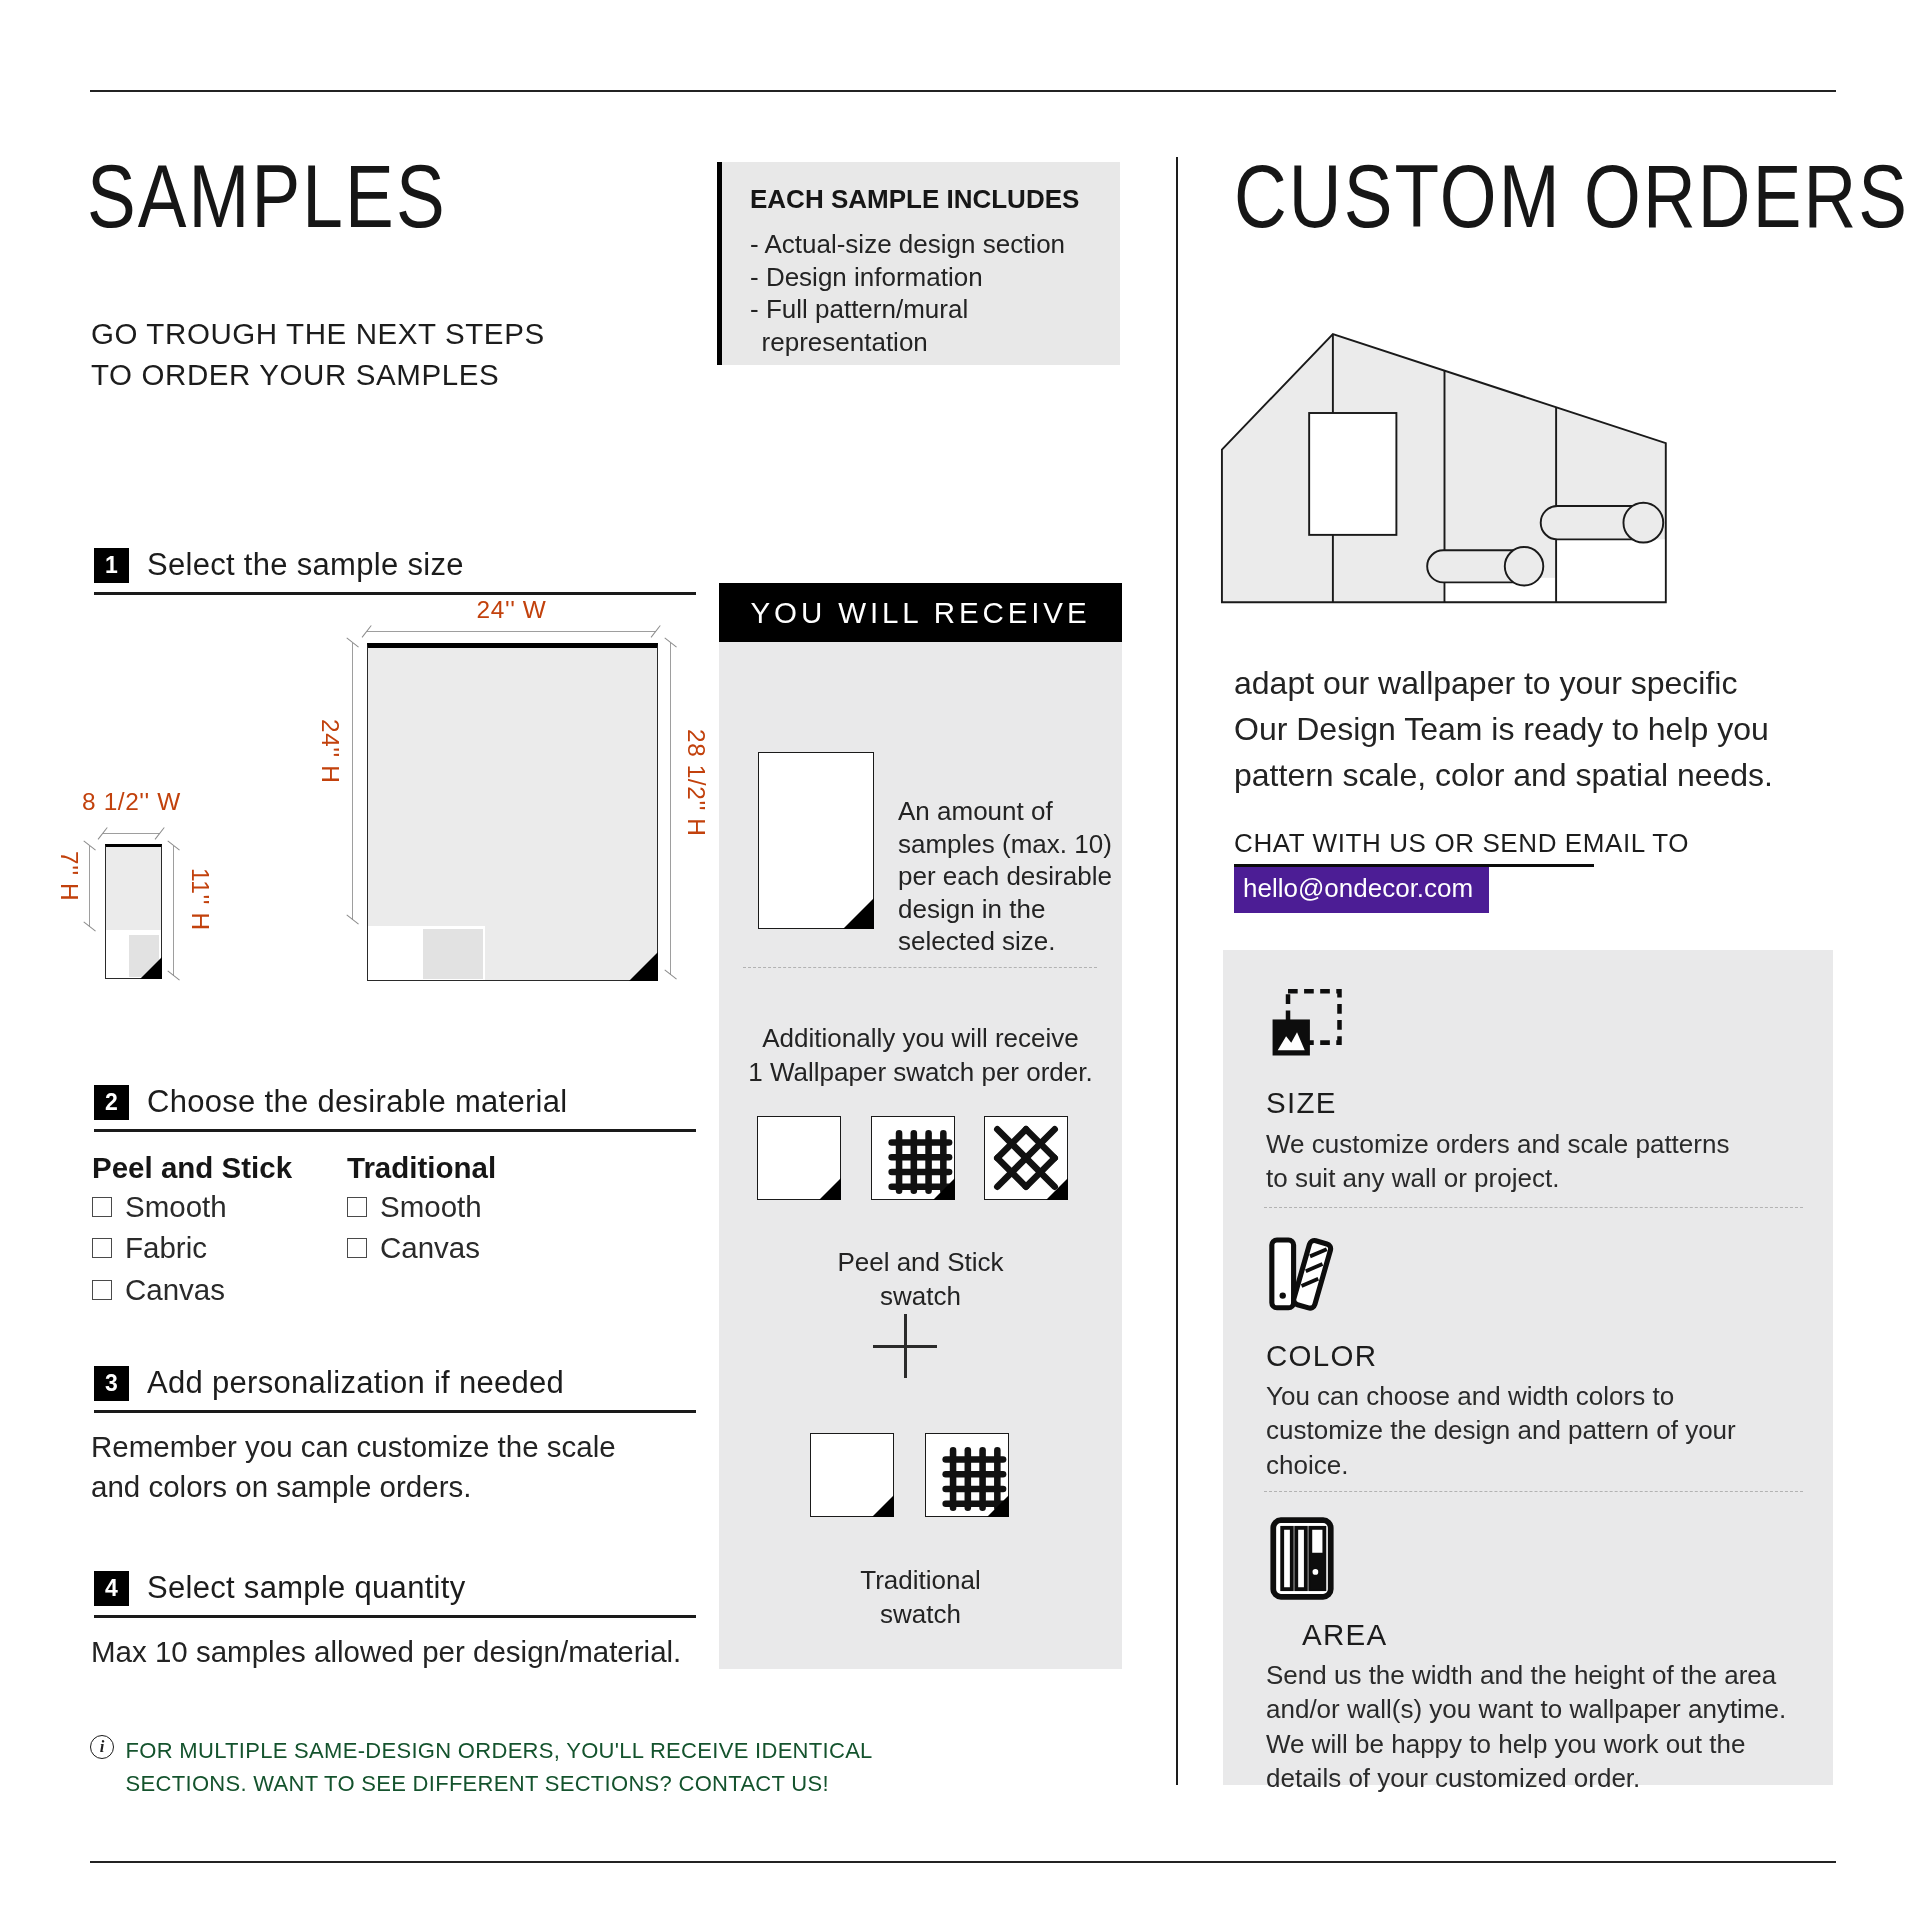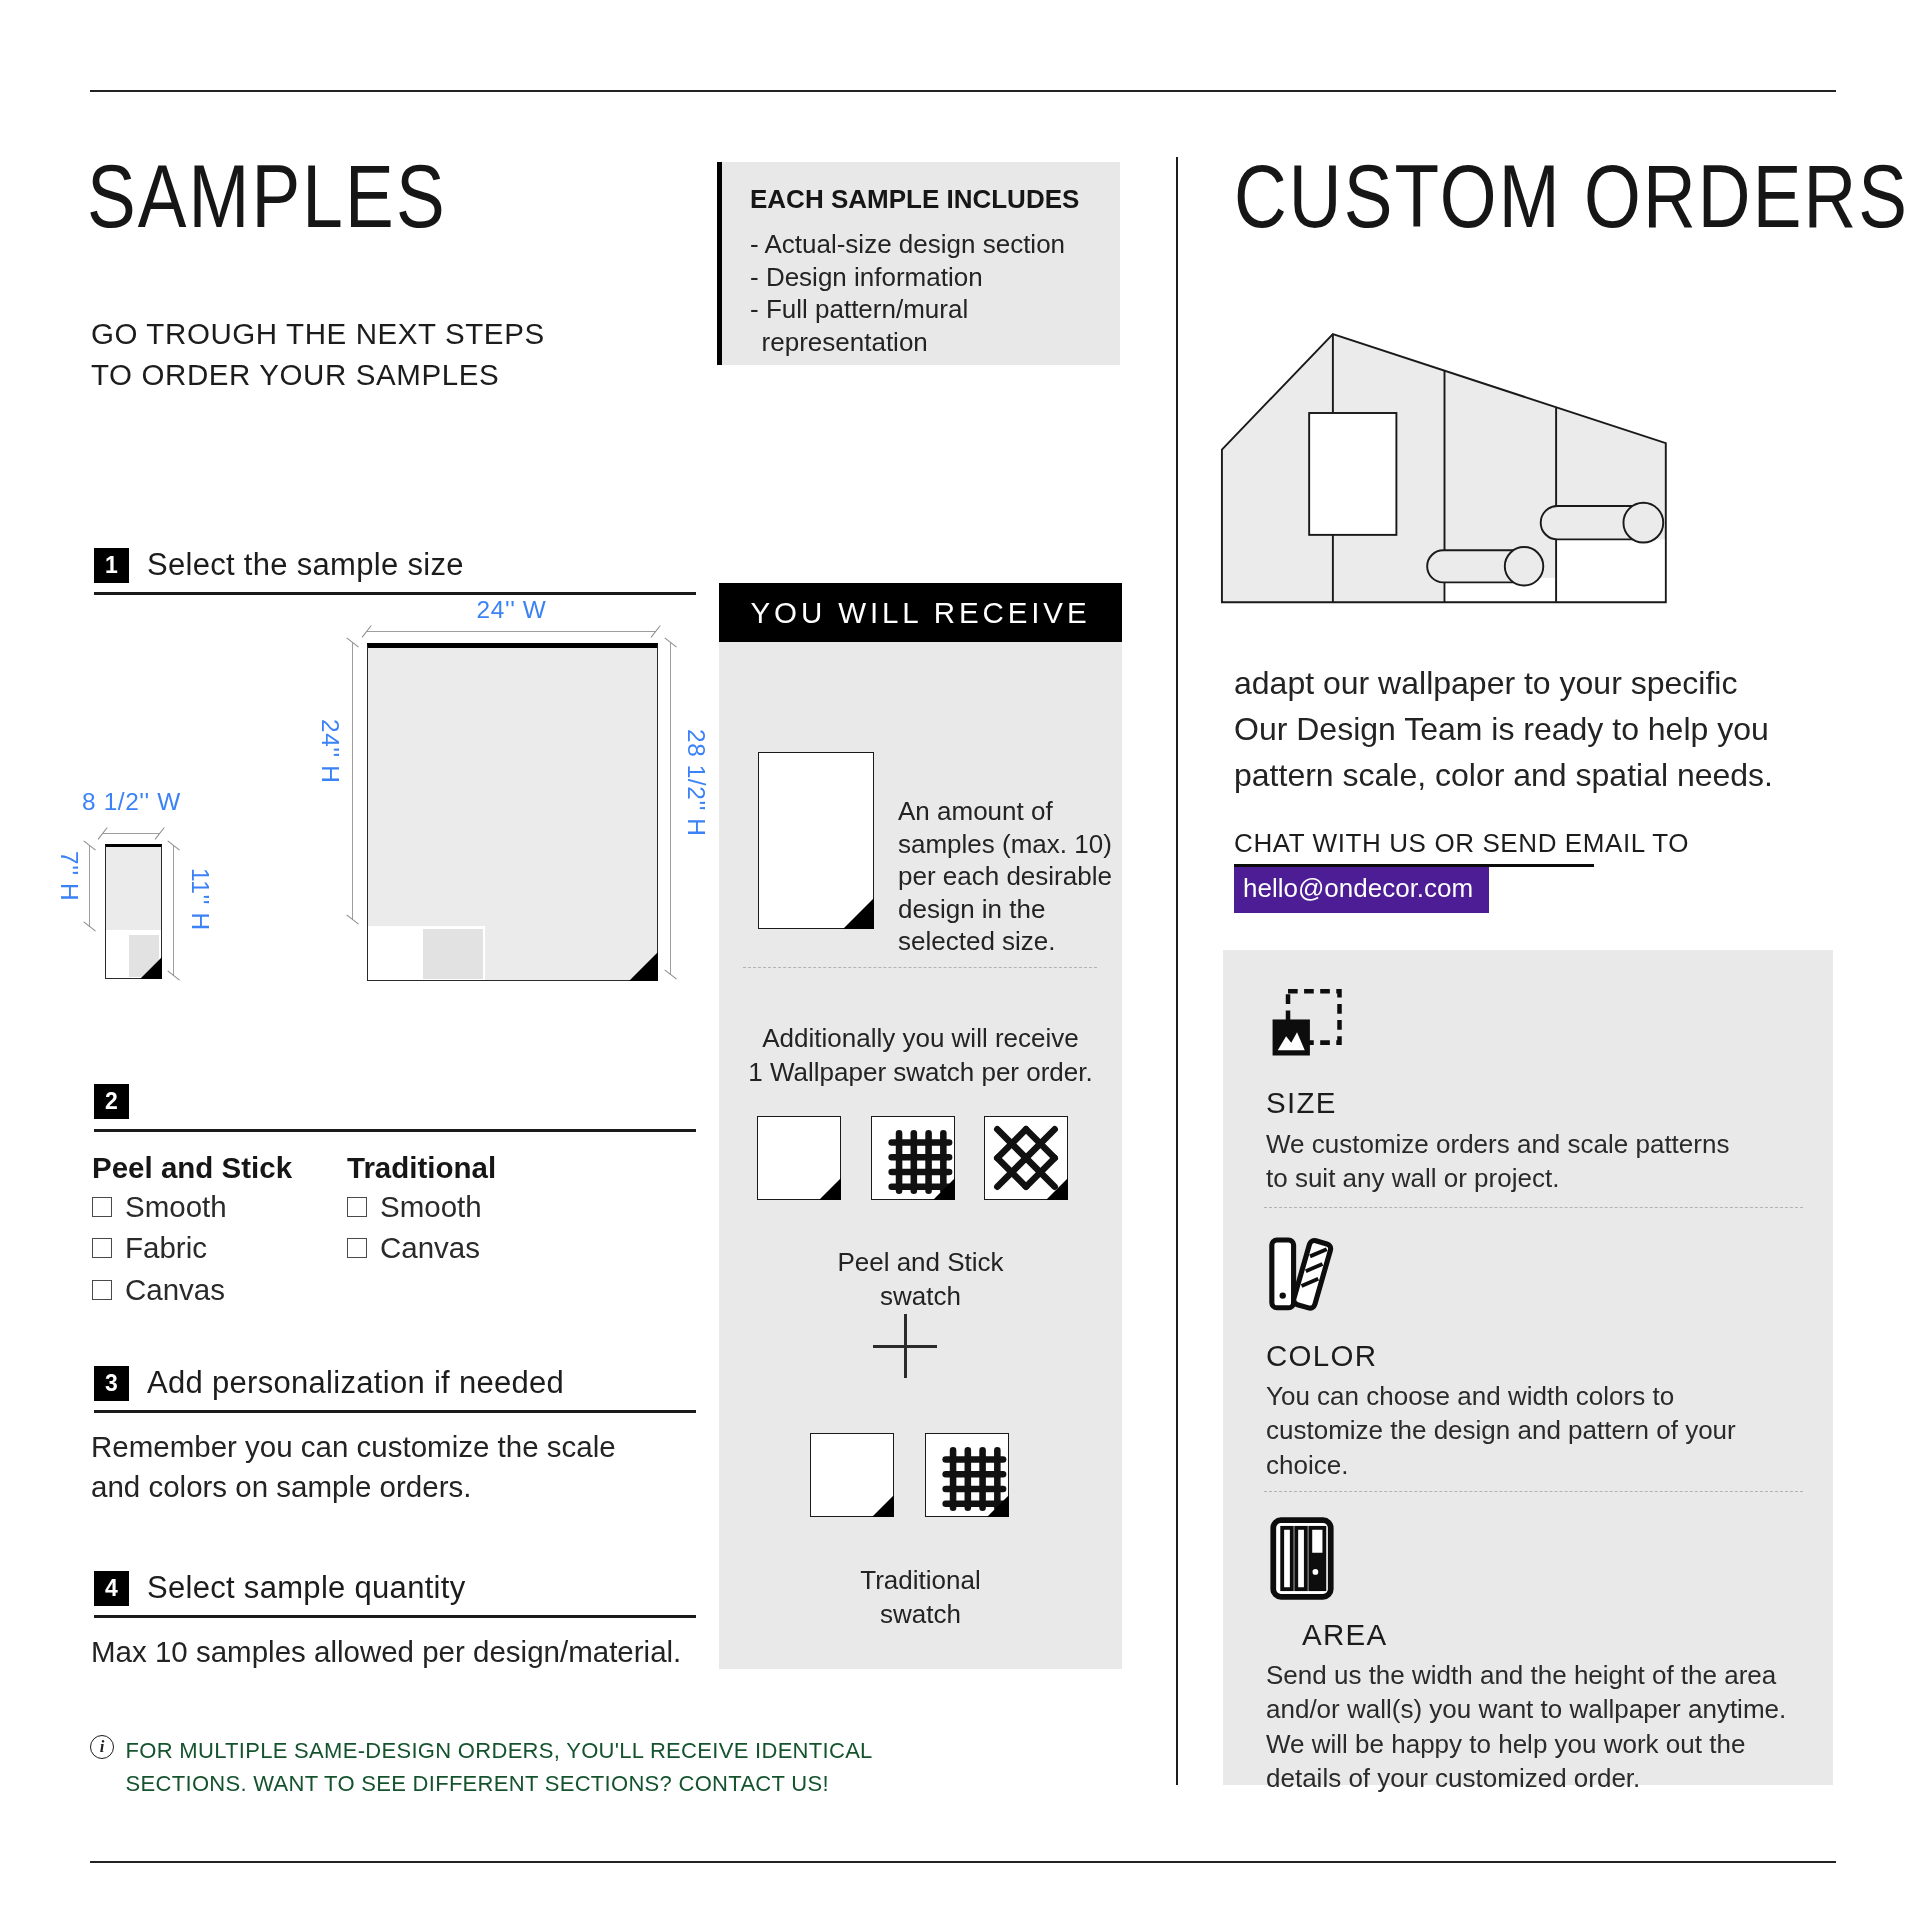--- a/index.html
+++ b/index.html
@@ -24,21 +24,21 @@
          background:#000;color:#fff;font-size:23px;font-weight:700;}
   .step-label{font-size:31px;color:#1c1c1c;letter-spacing:0.3px;}
   .steprule{position:absolute;left:94px;width:602px;height:2.6px;background:#1a1a1a;}
 
   
   .samplebox{position:absolute;background:#ebebeb;border:1.9px solid #2a2a2a;}
   .samplebox .notch{position:absolute;background:#fff;}
   .samplebox .inner{position:absolute;background:#e2e2e2;}
   .fold::after{content:"";position:absolute;right:-1.3px;bottom:-1.3px;width:0;height:0;
                border-bottom:var(--fold,28px) solid #000;border-left:var(--fold,28px) solid transparent;}
-  .dimlabel{position:absolute;color:#3b82f6;font-size:24.4px;letter-spacing:0.6px;}
+  .dimlabel{position:absolute;color:#c2410c;font-size:24.4px;letter-spacing:0.6px;}
   .vtext{writing-mode:vertical-rl;}
   .dimh{position:absolute;height:1.3px;background:#9e9e9e;}
   .dimh::before,.dimh::after{content:"";position:absolute;top:-7px;width:1.3px;height:15.4px;background:#8a8a8a;transform:rotate(38deg);}
   .dimh::before{left:-0.6px}.dimh::after{right:-0.6px}
   .dimv{position:absolute;width:1.3px;background:#9e9e9e;}
   .dimv::before,.dimv::after{content:"";position:absolute;left:-7px;width:15.4px;height:1.3px;background:#8a8a8a;transform:rotate(38deg);}
   .dimv::before{top:-0.6px}.dimv::after{bottom:-0.6px}
 
   
   .mat-h{position:absolute;font-size:29.5px;font-weight:700;color:#161616;}
@@ -125,20 +125,21 @@
   <div class="dimv" style="left:173px;top:846px;height:130px;"></div>
   <div class="dimlabel vtext" style="left:55px;top:851px;">7'' H</div>
   <div class="dimlabel vtext" style="left:186px;top:868px;">11'' H</div>
   <div class="samplebox fold" style="left:105px;top:844px;width:55px;height:131px;border-top:3.9px solid #000;--fold:22px;">
     <div class="notch" style="left:0;right:0;bottom:0;height:48px;"></div>
     <div class="inner" style="left:23px;bottom:1.3px;width:29.5px;height:42px;"></div>
   </div>
 
   <div class="step" style="top:1084px;">
     <span class="badge">2</span>
+    <span class="step-label">Choose the desirable material</span>
   </div>
   <div class="steprule" style="top:1129px;"></div>
 
   <div class="mat-h" style="left:92px;top:1151px;">Peel and Stick</div>
   <div class="mat-h" style="left:347px;top:1151px;">Traditional</div>
 
   <div class="opt" style="left:92px;top:1190px;">
     <span class="cb"></span>
     <span>Smooth</span>
   </div>

